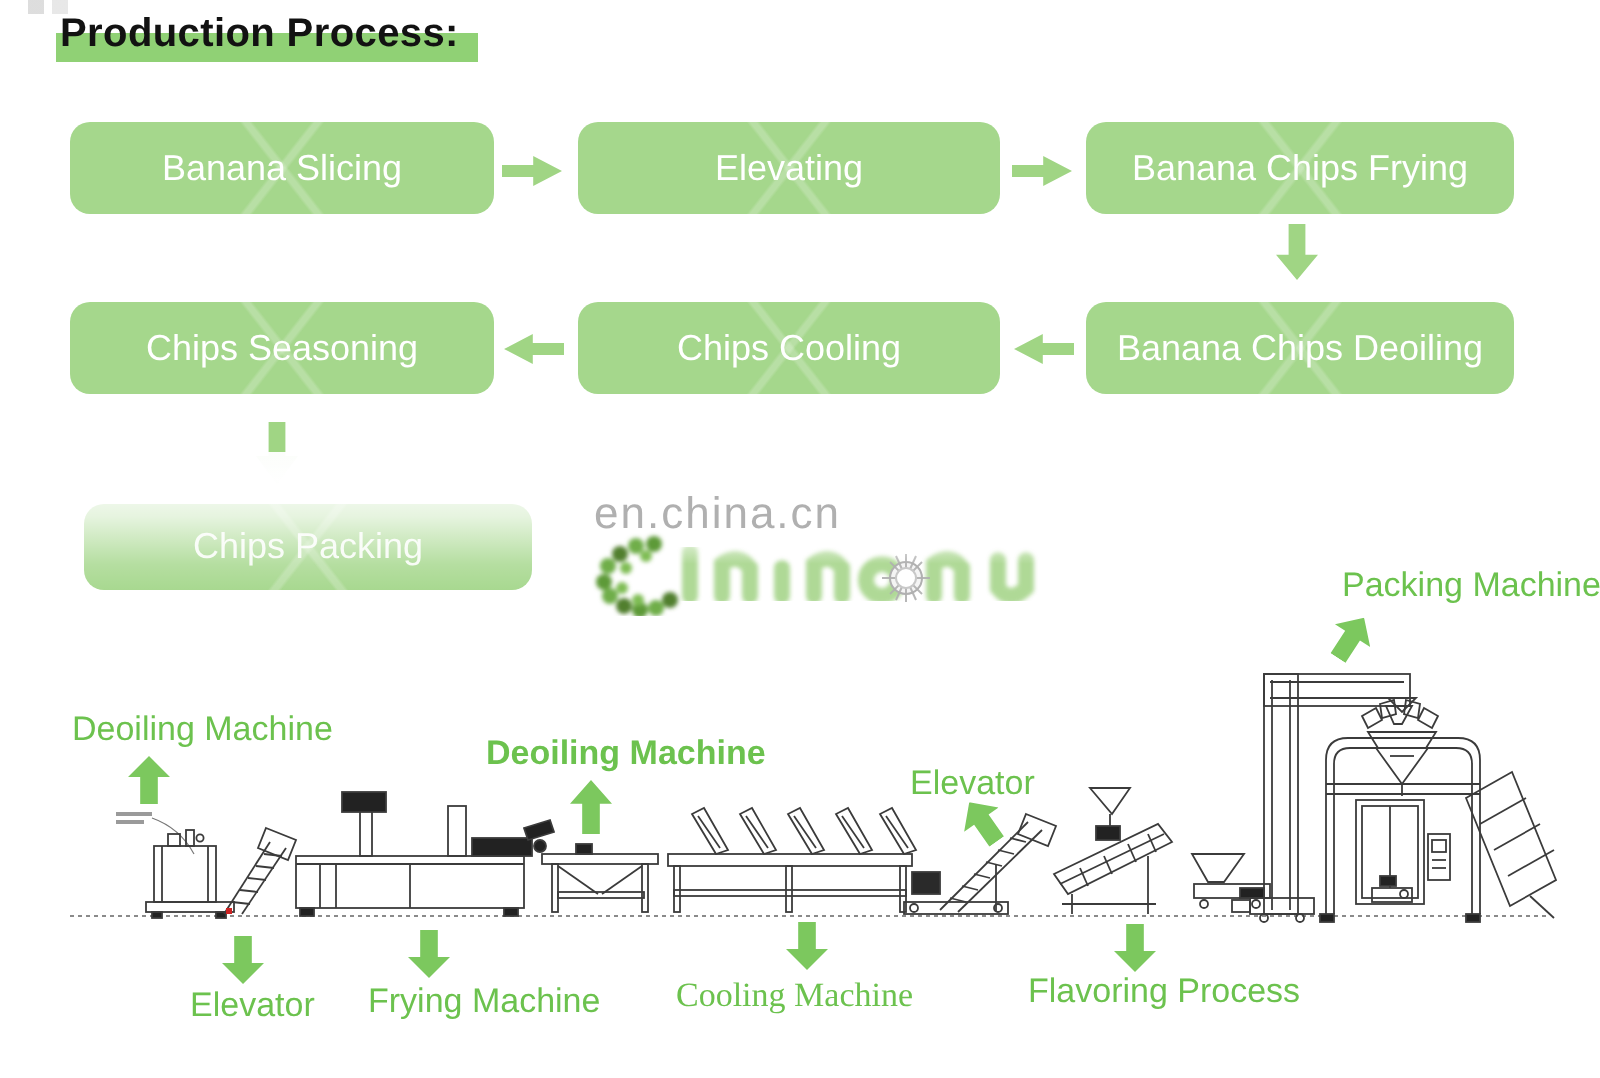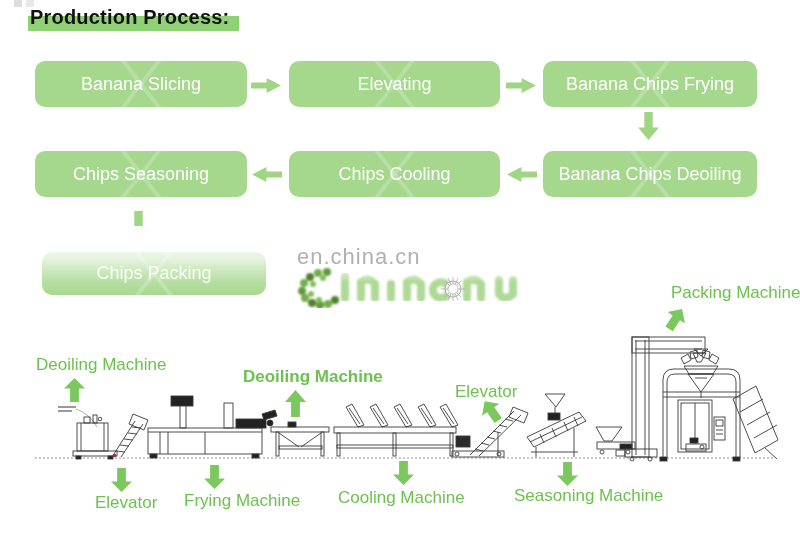--- a/index.html
+++ b/index.html
@@ -348,18 +348,18 @@
   <div class="mlabel" style="left:628px;top:283px;margin-left:43px;">Packing Machine</div>
   <div class="m-arrow up-right" style="left:665px;top:307px;"></div>
 
   <div class="m-arrow down" style="left:111px;top:468px;"></div>
   <div class="mlabel" style="left:95px;top:493px;">Elevator</div>
 
   <div class="m-arrow down" style="left:204px;top:465px;"></div>
   <div class="mlabel" style="left:172px;top:491px;margin-left:12px;">Frying Machine</div>
 
   <div class="m-arrow down" style="left:393px;top:461px;"></div>
-  <div class="mlabel" style="left:338px;top:488px;">Cooling Machine</div>
+  <div class="mlabel" style="left:338px;top:488px;font-family:Liberation Serif, serif;">Cooling Machine</div>
 
   <div class="m-arrow down" style="left:557px;top:462px;"></div>
-  <div class="mlabel" style="left:514px;top:486px;">Seasoning Machine</div>
+  <div class="mlabel" style="left:514px;top:486px;">Flavoring Process</div>
 
 </div>
 
 </body></html>

